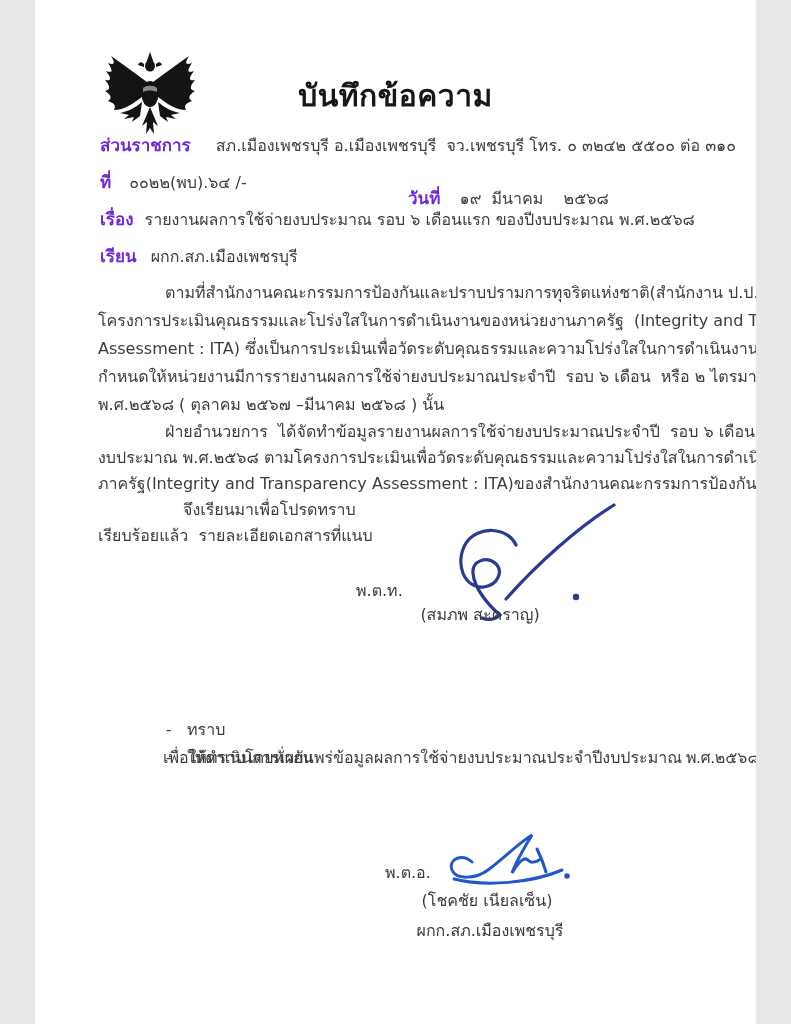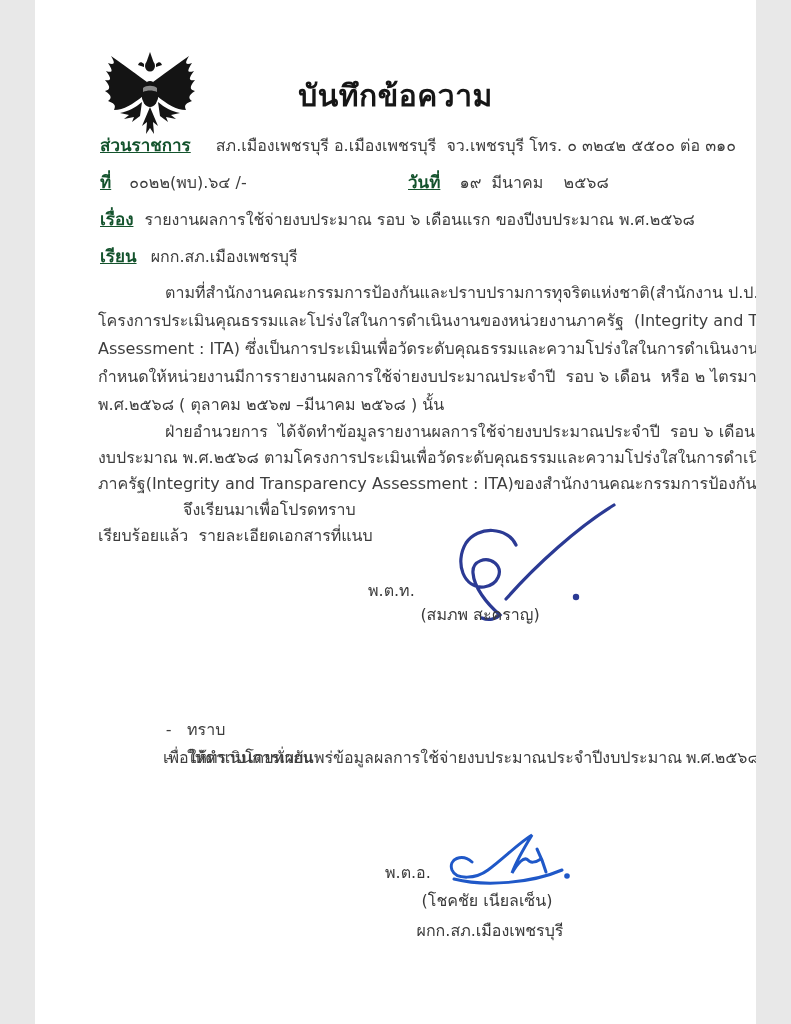--- a/index.html
+++ b/index.html
@@ -6,21 +6,21 @@
   .page{
     position:relative;
     width:721px;height:1024px;
     margin:0 auto;
     background:#ffffff;
     font-family:"DejaVu Sans","Liberation Sans",sans-serif;
     color:#3d3d3d;
     overflow:hidden;
   }
   .abs{position:absolute;}
-  .lbl{font-weight:bold;color:#14532d;font-size:17px;text-decoration:underline;}
+  .lbl{font-weight:bold;color:#6d28d9;font-size:17px;}
   .val{font-size:16px;white-space:pre-wrap;}
   .doc-title{
     left:0;top:72px;width:100%;
     text-align:center;
     font-size:30px;font-weight:bold;color:#161616;
     letter-spacing:0.5px;
   }
   .bodyblock{left:63px;top:279px;width:690px;}
   .bline{white-space:pre;font-size:16px;line-height:28px;height:28px;color:#3d3d3d;}
   .bline.tight{line-height:26px;height:26px;}
@@ -62,21 +62,21 @@
 
   <div class="abs" style="left:65px;top:131px;">
     <span class="lbl">ส่วนราชการ</span>
     <span class="val" style="margin-left:20px;">สภ.เมืองเพชรบุรี อ.เมืองเพชรบุรี  จว.เพชรบุรี โทร. ๐ ๓๒๔๒ ๕๕๐๐ ต่อ ๓๑๐</span>
   </div>
 
   <div class="abs" style="left:65px;top:168px;">
     <span class="lbl">ที่</span>
     <span class="val" style="margin-left:13px;margin-top:28px;">๐๐๒๒(พบ).๖๔ /-</span>
   </div>
-  <div class="abs" style="left:373px;top:168px;">
+  <div class="abs" style="left:373px;top:184px;">
     <span class="lbl">วันที่</span>
     <span class="val" style="margin-left:14px;">๑๙  มีนาคม    ๒๕๖๘</span>
   </div>
 
   <div class="abs" style="left:65px;top:205px;">
     <span class="lbl">เรื่อง</span>
     <span class="val" style="margin-left:6px;">รายงานผลการใช้จ่ายงบประมาณ รอบ ๖ เดือนแรก ของปีงบประมาณ พ.ศ.๒๕๖๘</span>
   </div>
 
   <div class="abs" style="left:65px;top:242px;">
@@ -98,21 +98,21 @@
   </div>
 
   <div class="abs" style="left:393px;top:503px;">
     <svg width="190" height="120" viewBox="0 0 190 120" fill="none" stroke="#2b3a94" stroke-width="3.2" stroke-linecap="round">
       <path d="M78,96 C108,62 150,24 186,2"></path>
       <path d="M88,42 C80,24 50,22 38,40 C26,60 36,86 56,84 C70,82 76,68 67,60 C58,53 44,58 45,70 C46,84 58,100 72,112 C68,116 61,118 54,115"></path>
       <circle cx="148" cy="94" r="3.2" fill="#2b3a94" stroke="none"></circle>
     </svg>
   </div>
 
-  <div class="abs sigtext" style="left:333px;top:578px;">พ.ต.ท.</div>
+  <div class="abs sigtext" style="left:321px;top:578px;">พ.ต.ท.</div>
   <div class="abs sigtext center" style="left:350px;top:602px;width:190px;">(สมภพ สะคราญ)</div>
 
   <div class="abs notes" style="left:107px;top:688px;width:620px;font-family:Liberation Serif, serif;">
     <div class="bline" style="line-height:28px;">
       <span class="dash">-</span><span>ทราบ</span>
     </div>
     <div class="bline" style="line-height:28px;">
       <span class="dash">-</span><span>ให้ดำเนินการเผยแพร่ข้อมูลผลการใช้จ่ายงบประมาณประจำปีงบประมาณ พ.ศ.๒๕๖๘</span>
     </div>
     <div class="bline" style="line-height:28px;padding-left:21px;">เพื่อให้ทราบโดยทั่วกัน</div>

